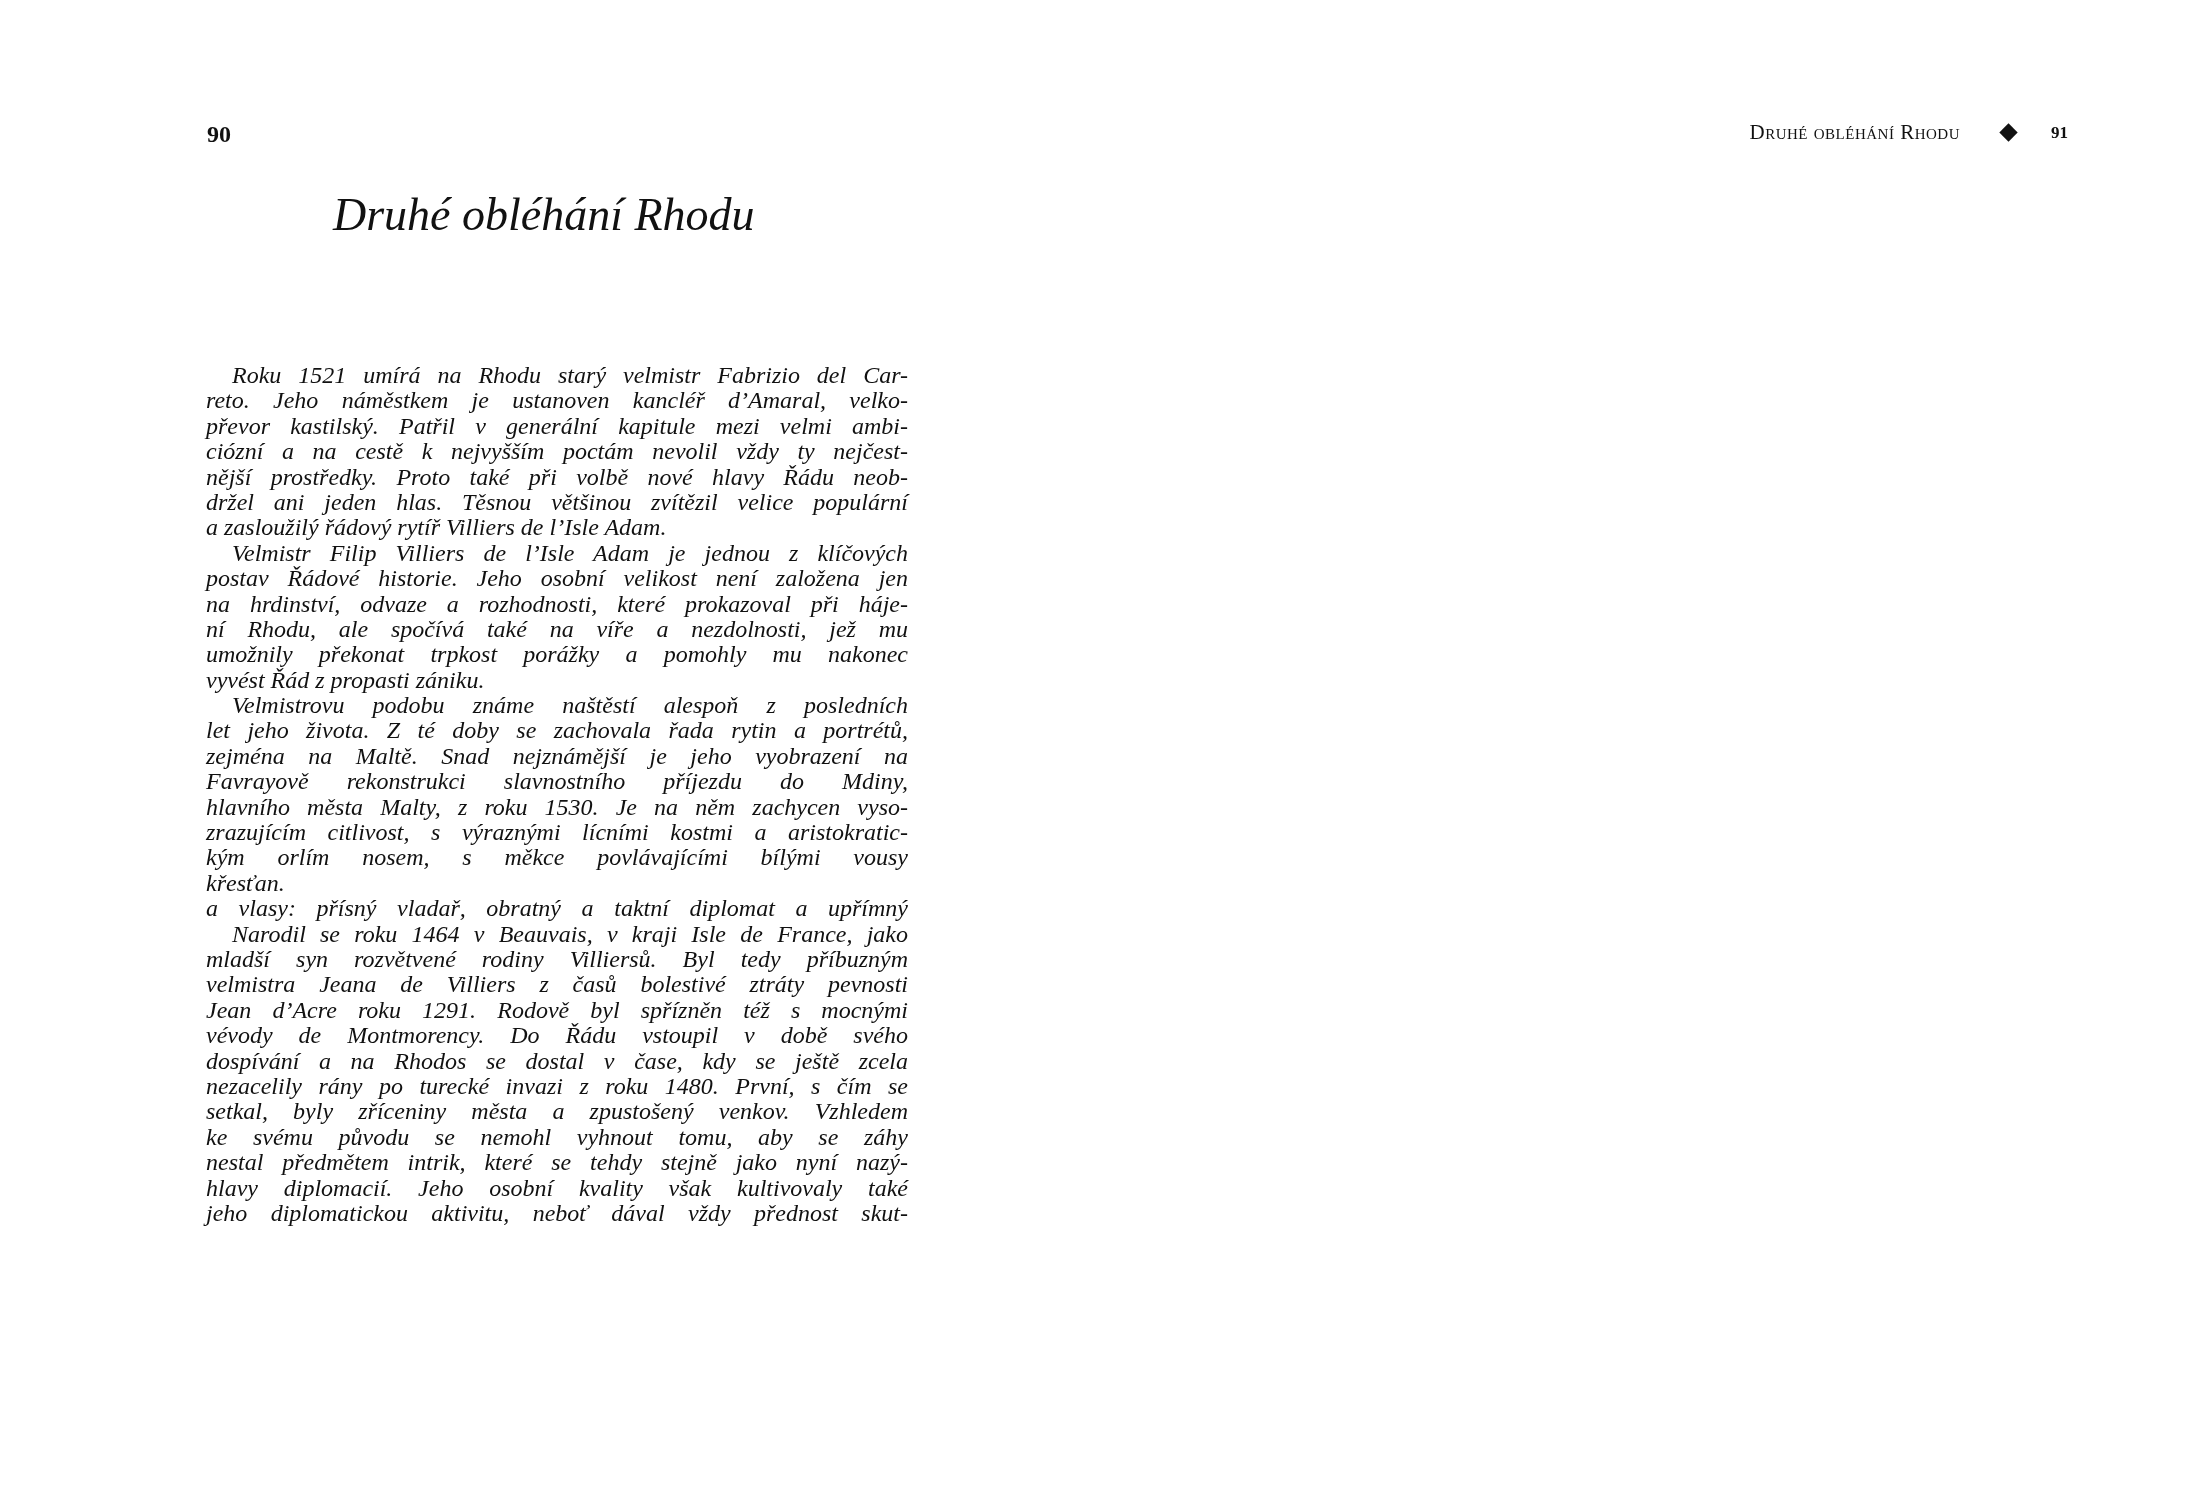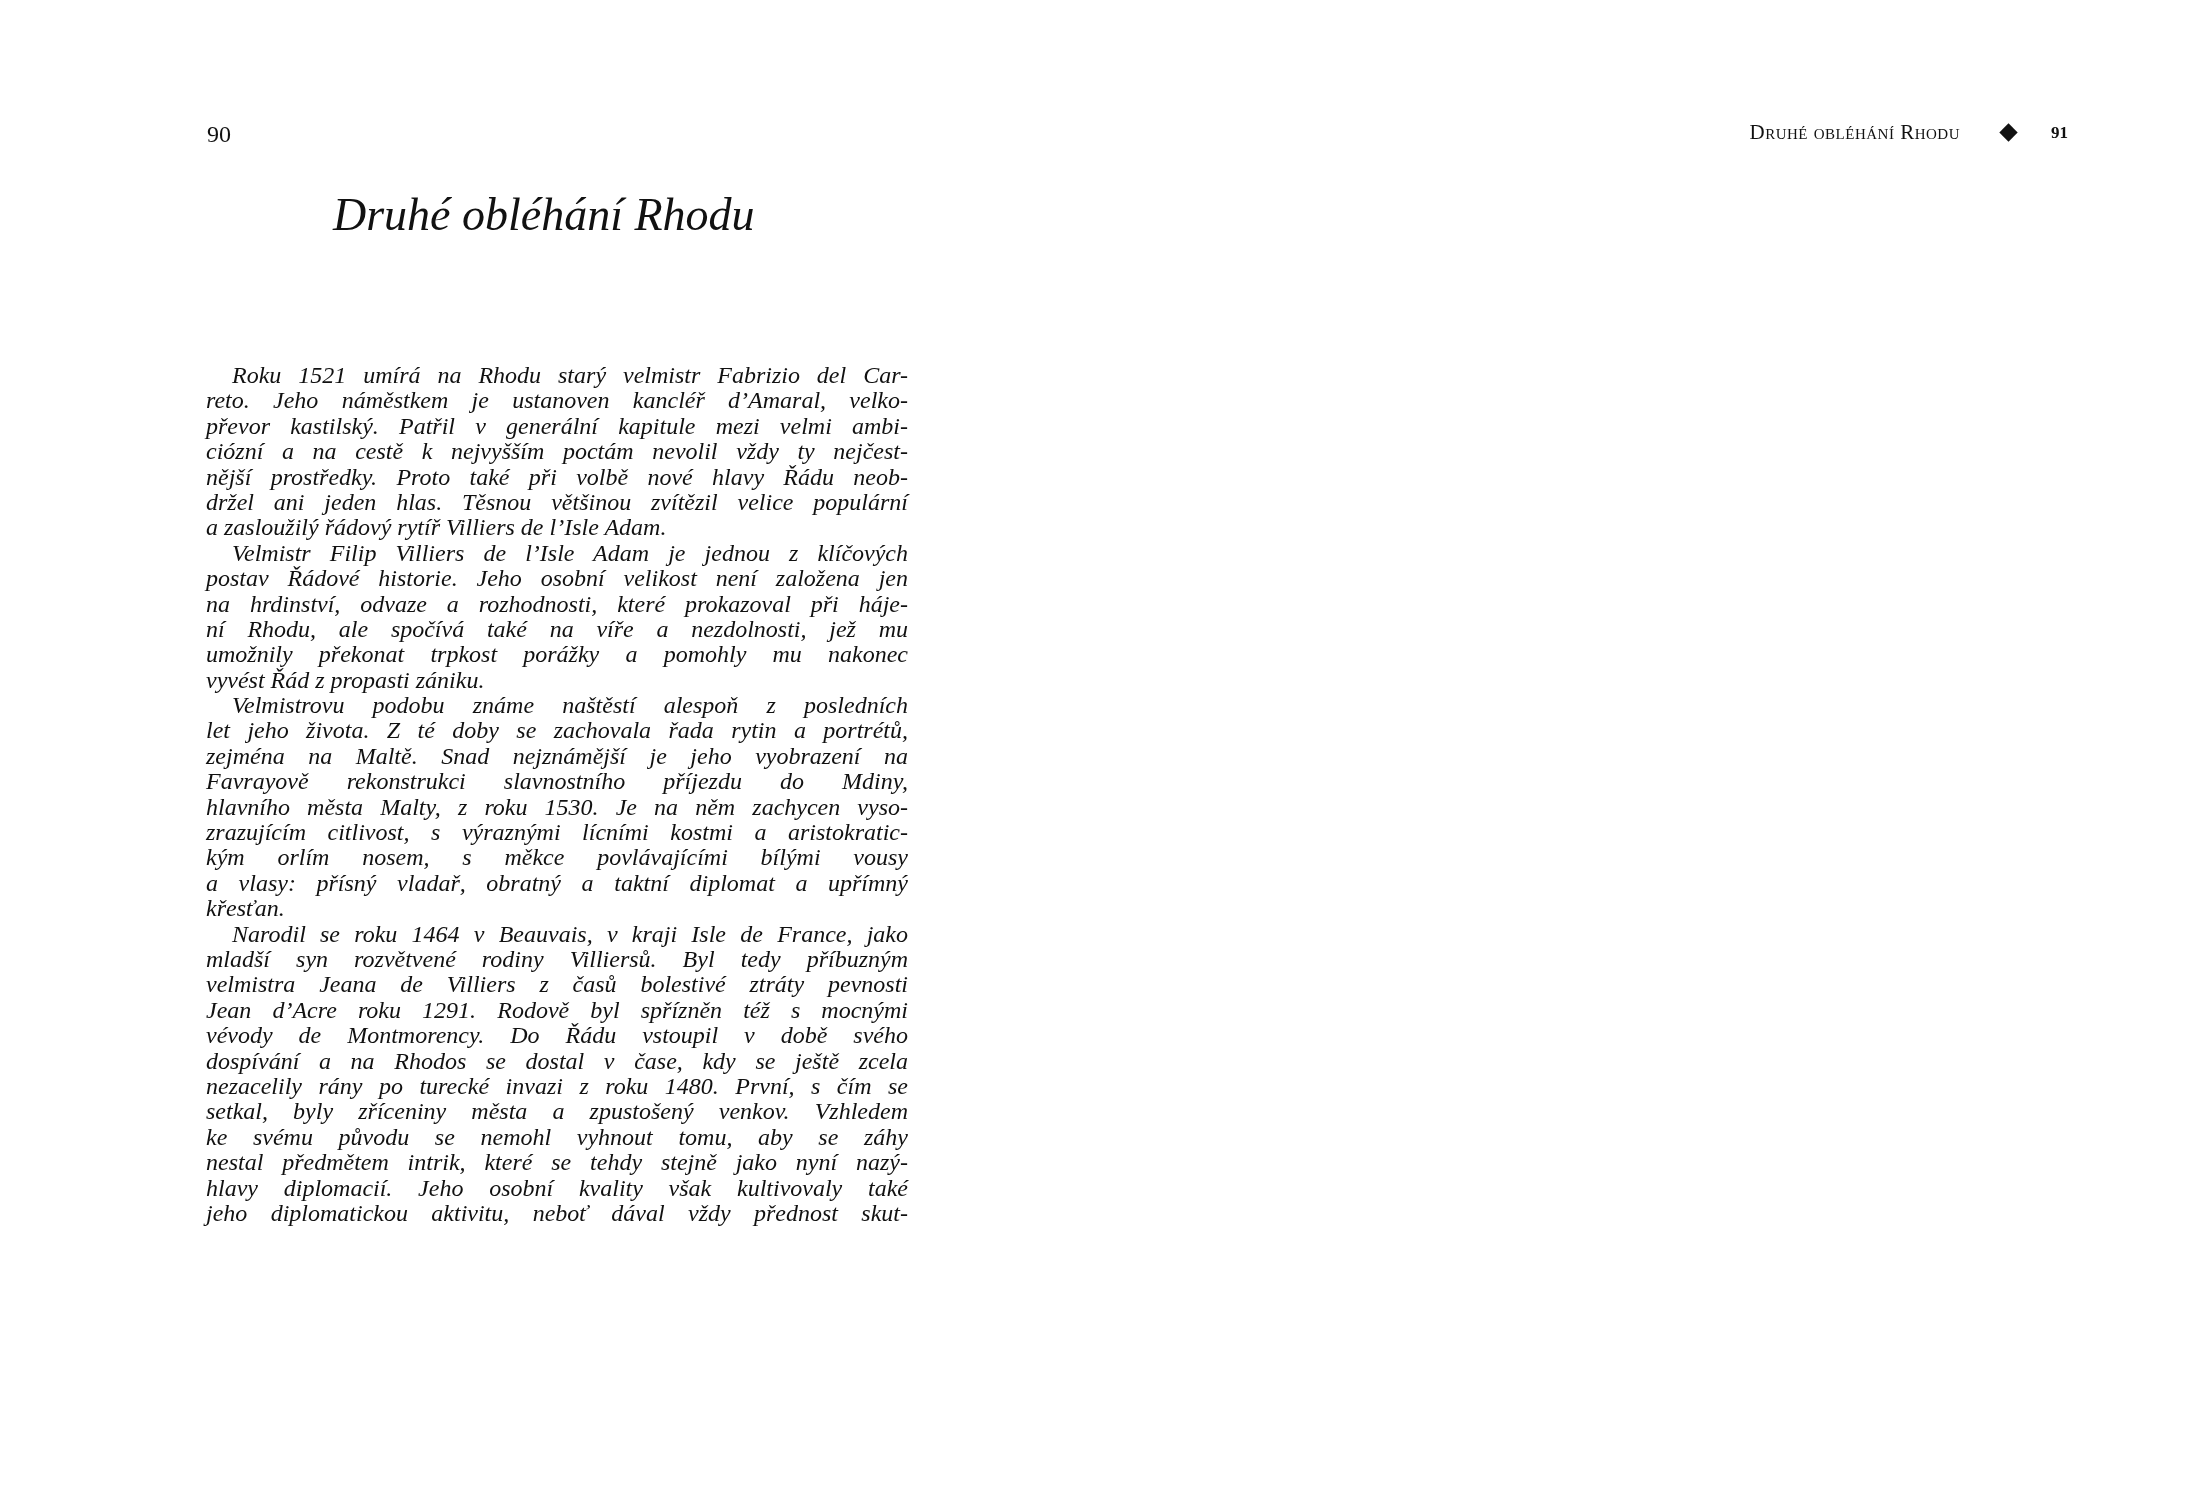--- a/index.html
+++ b/index.html
@@ -1,21 +1,21 @@
 <!DOCTYPE html>
 <html><head>
   <meta charset="utf-8">
   <style>
     html, body { margin: 0; padding: 0; background: #ffffff; }
     body { width: 2210px; height: 1500px; position: relative; overflow: hidden;
            font-family: "Liberation Serif", "DejaVu Serif", serif; color: #111111; }
     .page { position: absolute; top: 0; height: 1500px; }
     .page-left { left: 0; width: 1105px; }
     .page-right { left: 1105px; width: 1105px; }
-    .folio { position: absolute; font-weight: normal; font-size: 24px; line-height: 1; text-align: center; }
+    .folio { position: absolute; font-weight: bold; font-size: 24px; line-height: 1; text-align: center; }
     .folio-left { left: 207px; top: 122px; }
     .running-head { position: absolute; top: 122px; right: 142px; font-size: 22px; line-height: 1;
                     display: flex; align-items: center; gap: 0; }
     .rh-title { font-variant: small-caps; letter-spacing: 0.5px; font-size: 21px; }
     .rh-diamond { display: inline-block; width: 13px; height: 13px; background: #111; transform: rotate(45deg);
                   margin-left: 42px; margin-right: 36px; }
     .rh-num { font-weight: bold; font-size: 17px; }
     .chapter-title { position: absolute; left: 333px; top: 190px; font-style: italic; font-size: 46px;
                      line-height: 1.1; font-weight: normal; margin: 0; }
     .text-block { position: absolute; font-size: 24px; line-height: 25.4px; }
@@ -44,22 +44,22 @@
       <span class="line">ní Rhodu, ale spočívá také na víře a nezdolnosti, jež mu</span>
       <span class="line">umožnily překonat trpkost porážky a pomohly mu nakonec</span>
       <span class="line last">vyvést Řád z propasti zániku.</span>
       <span class="line indent">Velmistrovu podobu známe naštěstí alespoň z posledních</span>
       <span class="line">let jeho života. Z té doby se zachovala řada rytin a portrétů,</span>
       <span class="line">zejména na Maltě. Snad nejznámější je jeho vyobrazení na</span>
       <span class="line">Favrayově rekonstrukci slavnostního příjezdu do Mdiny,</span>
       <span class="line">hlavního města Malty, z roku 1530. Je na něm zachycen vyso-</span>
       <span class="line">zrazujícím citlivost, s výraznými lícními kostmi a aristokratic-</span>
       <span class="line">kým orlím nosem, s měkce povlávajícími bílými vousy</span>
+      <span class="line last">křesťan.</span>
       <span class="line">a vlasy: přísný vladař, obratný a taktní diplomat a upřímný</span>
-      <span class="line last">křesťan.</span>
       <span class="line indent">Narodil se roku 1464 v Beauvais, v kraji Isle de France, jako</span>
       <span class="line">mladší syn rozvětvené rodiny Villiersů. Byl tedy příbuzným</span>
       <span class="line">velmistra Jeana de Villiers z časů bolestivé ztráty pevnosti</span>
       <span class="line">Jean d’Acre roku 1291. Rodově byl spřízněn též s mocnými</span>
       <span class="line">vévody de Montmorency. Do Řádu vstoupil v době svého</span>
       <span class="line">dospívání a na Rhodos se dostal v čase, kdy se ještě zcela</span>
       <span class="line">nezacelily rány po turecké invazi z roku 1480. První, s čím se</span>
       <span class="line">setkal, byly zříceniny města a zpustošený venkov. Vzhledem</span>
       <span class="line">ke svému původu se nemohl vyhnout tomu, aby se záhy</span>
       <span class="line">nestal předmětem intrik, které se tehdy stejně jako nyní nazý-</span>

